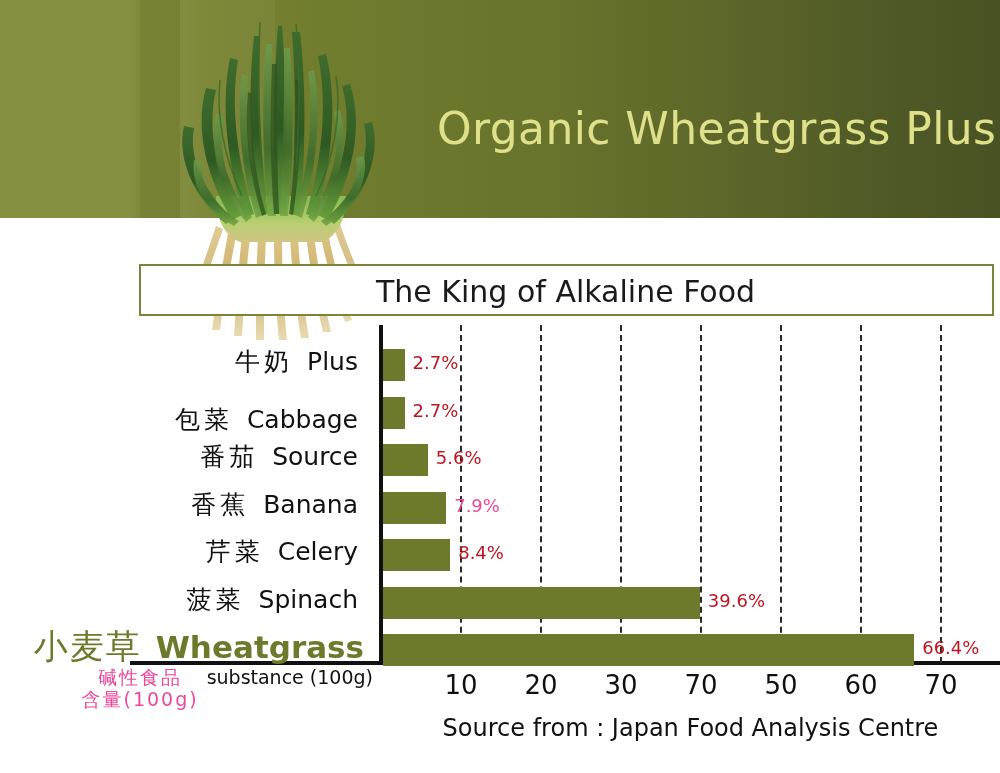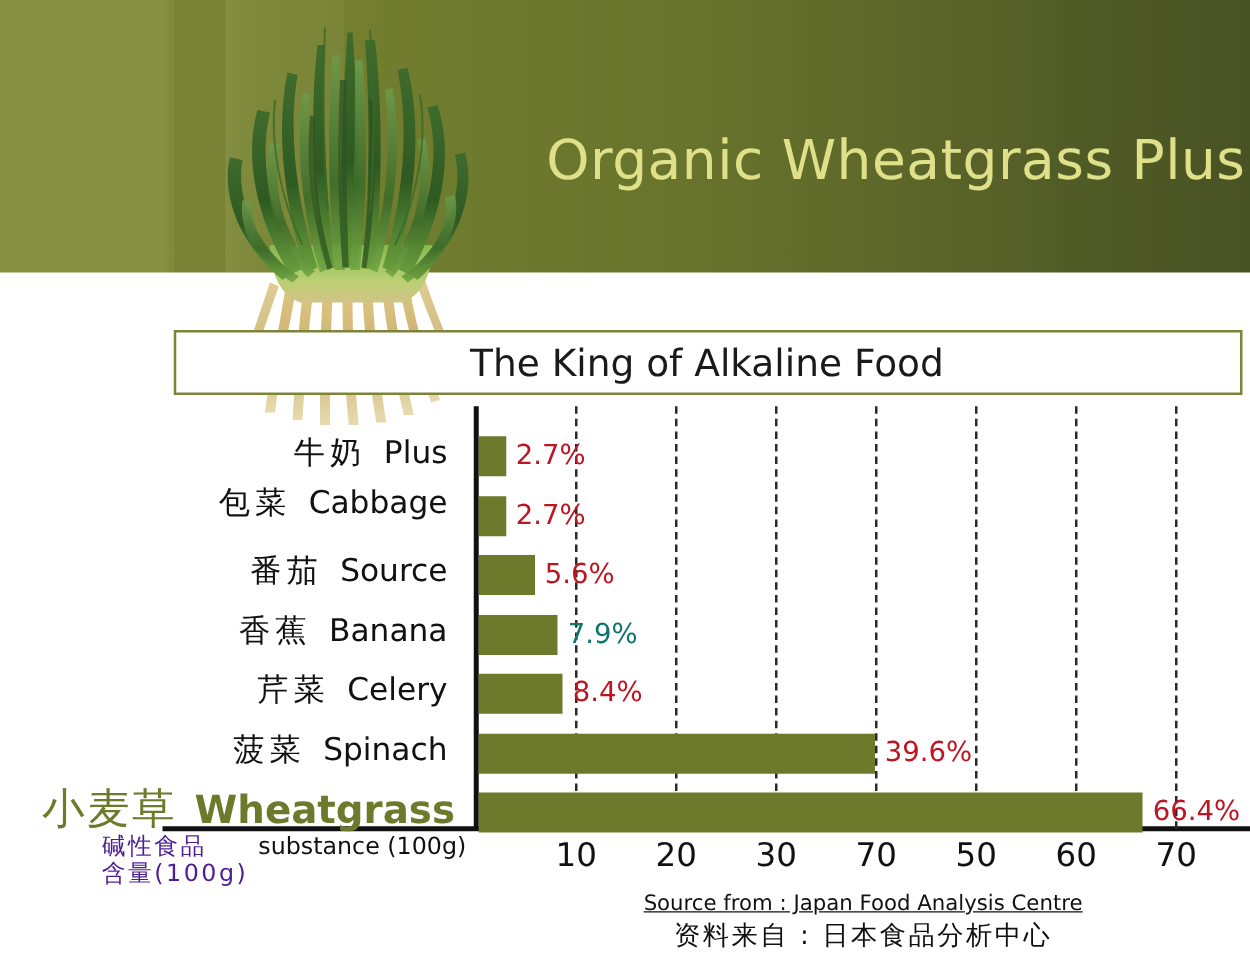--- a/index.html
+++ b/index.html
@@ -60,21 +60,21 @@
     position:absolute;left:130px;top:336px;width:870px;height:4px;background:#111;
   }
   .gridline{
     position:absolute;top:0;width:0;height:338px;
     border-left:2px dashed #2a2a2a;
   }
   .bar{
     position:absolute;height:32px;background:#6d7a2b;
   }
   .pct{
-    position:absolute;font-size:22px;color:#bd1622;font-weight:400;
+    position:absolute;font-size:18px;color:#bd1622;font-weight:400;
     white-space:nowrap;font-family:"DejaVu Sans","Liberation Sans",sans-serif;
   }
   .rowlabel{
     position:absolute;right:642px;white-space:nowrap;
     font-size:25px;color:#111;text-align:right;
     font-family:"DejaVu Sans","Liberation Sans",sans-serif;
   }
   .rowlabel .cn{letter-spacing:4px;}
   .rowlabel .en{margin-left:14px;}
   .rowlabel.highlight{
@@ -89,32 +89,32 @@
     font-family:"DejaVu Sans","Liberation Sans",sans-serif;
   }
 
   
   .axis-caption{
     position:absolute;left:28px;top:342px;width:345px;
     display:flex;justify-content:flex-end;align-items:flex-start;gap:8px;
     font-family:"DejaVu Sans","Liberation Sans",sans-serif;
   }
   .axis-caption .cn{
-    font-size:19px;color:#4c1d95;line-height:1.15;letter-spacing:2px;
+    font-size:19px;color:#ec4899;line-height:1.15;text-align:center;letter-spacing:2px;
   }
   .axis-caption .en{
     font-size:19px;color:#111;line-height:1.15;text-align:center;
   }
 
   
   .source{
     position:absolute;left:381px;top:388px;width:619px;text-align:center;
     font-family:"DejaVu Sans","Liberation Sans",sans-serif;
   }
-  .source .en{font-size:17px;color:#111;line-height:1.25;text-decoration:underline;}
+  .source .en{font-size:24px;color:#111;line-height:1.25;}
   .source .cn{font-size:21px;color:#111;line-height:1.35;letter-spacing:2px;}
 </style>
 </head>
 <body>
 
 <div id="page">
 
   <div class="banner">
     <div class="banner-band b1"></div>
     <div class="banner-band b2"></div>
@@ -210,31 +210,31 @@
         <div class="gridline" style="left: 399px;"></div>
         <div class="gridline" style="left: 479px;"></div>
         <div class="gridline" style="left: 559px;"></div>
         <div class="bar" style="left: 2px; top: 24px; width: 21.6px; background: rgb(109, 122, 43);"></div>
         <div class="pct" style="left: 31.6px; top: 27px; color: rgb(189, 22, 34);">2.7%</div>
         <div class="bar" style="left: 2px; top: 71.5px; width: 21.6px; background: rgb(109, 122, 43);"></div>
         <div class="pct" style="left: 31.6px; top: 74.5px; color: rgb(189, 22, 34);">2.7%</div>
         <div class="bar" style="left: 2px; top: 119px; width: 44.8px; background: rgb(109, 122, 43);"></div>
         <div class="pct" style="left: 54.8px; top: 122px; color: rgb(189, 22, 34);">5.6%</div>
         <div class="bar" style="left: 2px; top: 166.5px; width: 63.2px; background: rgb(109, 122, 43);"></div>
-        <div class="pct" style="left: 73.2px; top: 169.5px; color: #0f766e;">7.9%</div>
+        <div class="pct" style="left: 73.2px; top: 169.5px; color: #ec4899;">7.9%</div>
         <div class="bar" style="left: 2px; top: 214px; width: 67.2px; background: rgb(109, 122, 43);"></div>
         <div class="pct" style="left: 77.2px; top: 217px; color: rgb(189, 22, 34);">8.4%</div>
         <div class="bar" style="left: 2px; top: 261.5px; width: 316.8px; background: rgb(109, 122, 43);"></div>
         <div class="pct" style="left: 326.8px; top: 264.5px; color: rgb(189, 22, 34);">39.6%</div>
         <div class="bar" style="left: 2px; top: 309px; width: 531.2px; background: rgb(109, 122, 43);"></div>
         <div class="pct" style="left: 541.2px; top: 312px; color: rgb(189, 22, 34);">66.4%</div>
       </div>
     <div id="labels">
         <div class="rowlabel" style="top: 20px;"><span class="cn">牛奶</span><span class="en">Plus</span></div>
-        <div class="rowlabel" style="top: 60px; text-align: center;"><span class="cn">包菜</span><span class="en">Cabbage</span></div>
+        <div class="rowlabel" style="top: 78px; text-align: center;"><span class="cn">包菜</span><span class="en">Cabbage</span></div>
         <div class="rowlabel" style="top: 115px;"><span class="cn">番茄</span><span class="en">Source</span></div>
         <div class="rowlabel" style="top: 162.5px;"><span class="cn">香蕉</span><span class="en">Banana</span></div>
         <div class="rowlabel" style="top: 210px;"><span class="cn">芹菜</span><span class="en">Celery</span></div>
         <div class="rowlabel" style="top: 257.5px;"><span class="cn">菠菜</span><span class="en">Spinach</span></div>
         <div class="rowlabel highlight" style="top: 299px;"><span class="cn">小麦草</span><span class="en">Wheatgrass</span></div>
       </div>
     <div id="ticks">
         <div class="tick" style="left: 461px;">10</div>
         <div class="tick" style="left: 541px;">20</div>
         <div class="tick" style="left: 621px;">30</div>
@@ -249,17 +249,16 @@
         <div>碱性食品</div>
         <div>含量(100g)</div>
       </div>
       <div class="en">
         <div>substance (100g)</div>
       </div>
     </div>
 
     <div class="source">
       <div class="en">Source from : Japan Food Analysis Centre</div>
-      <div class="cn">资料来自 : 日本食品分析中心</div>
     </div>
   </div>
 
 </div>
 
 </body></html>

